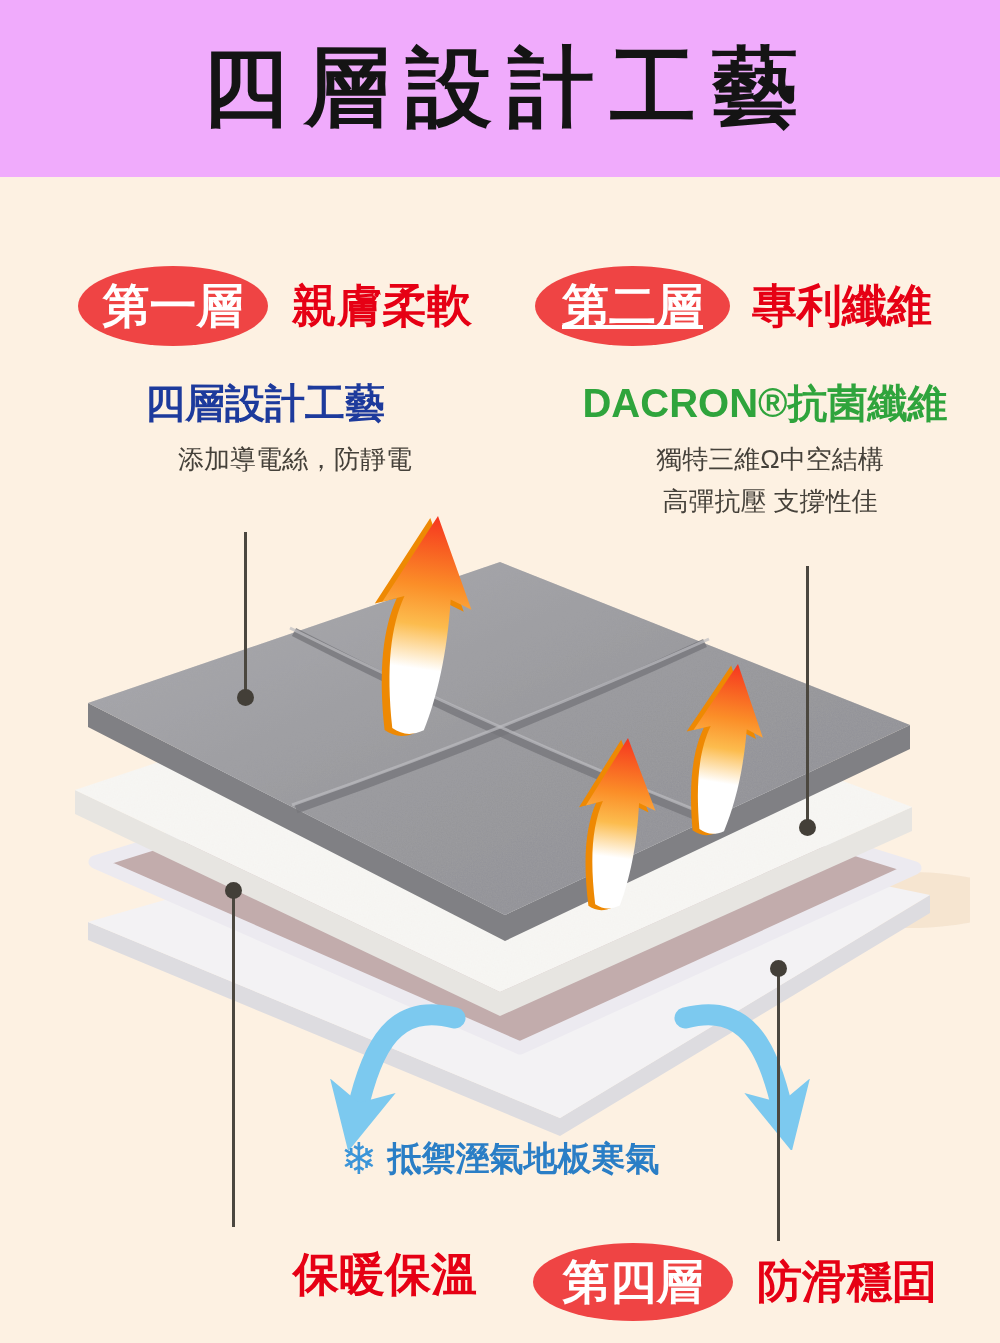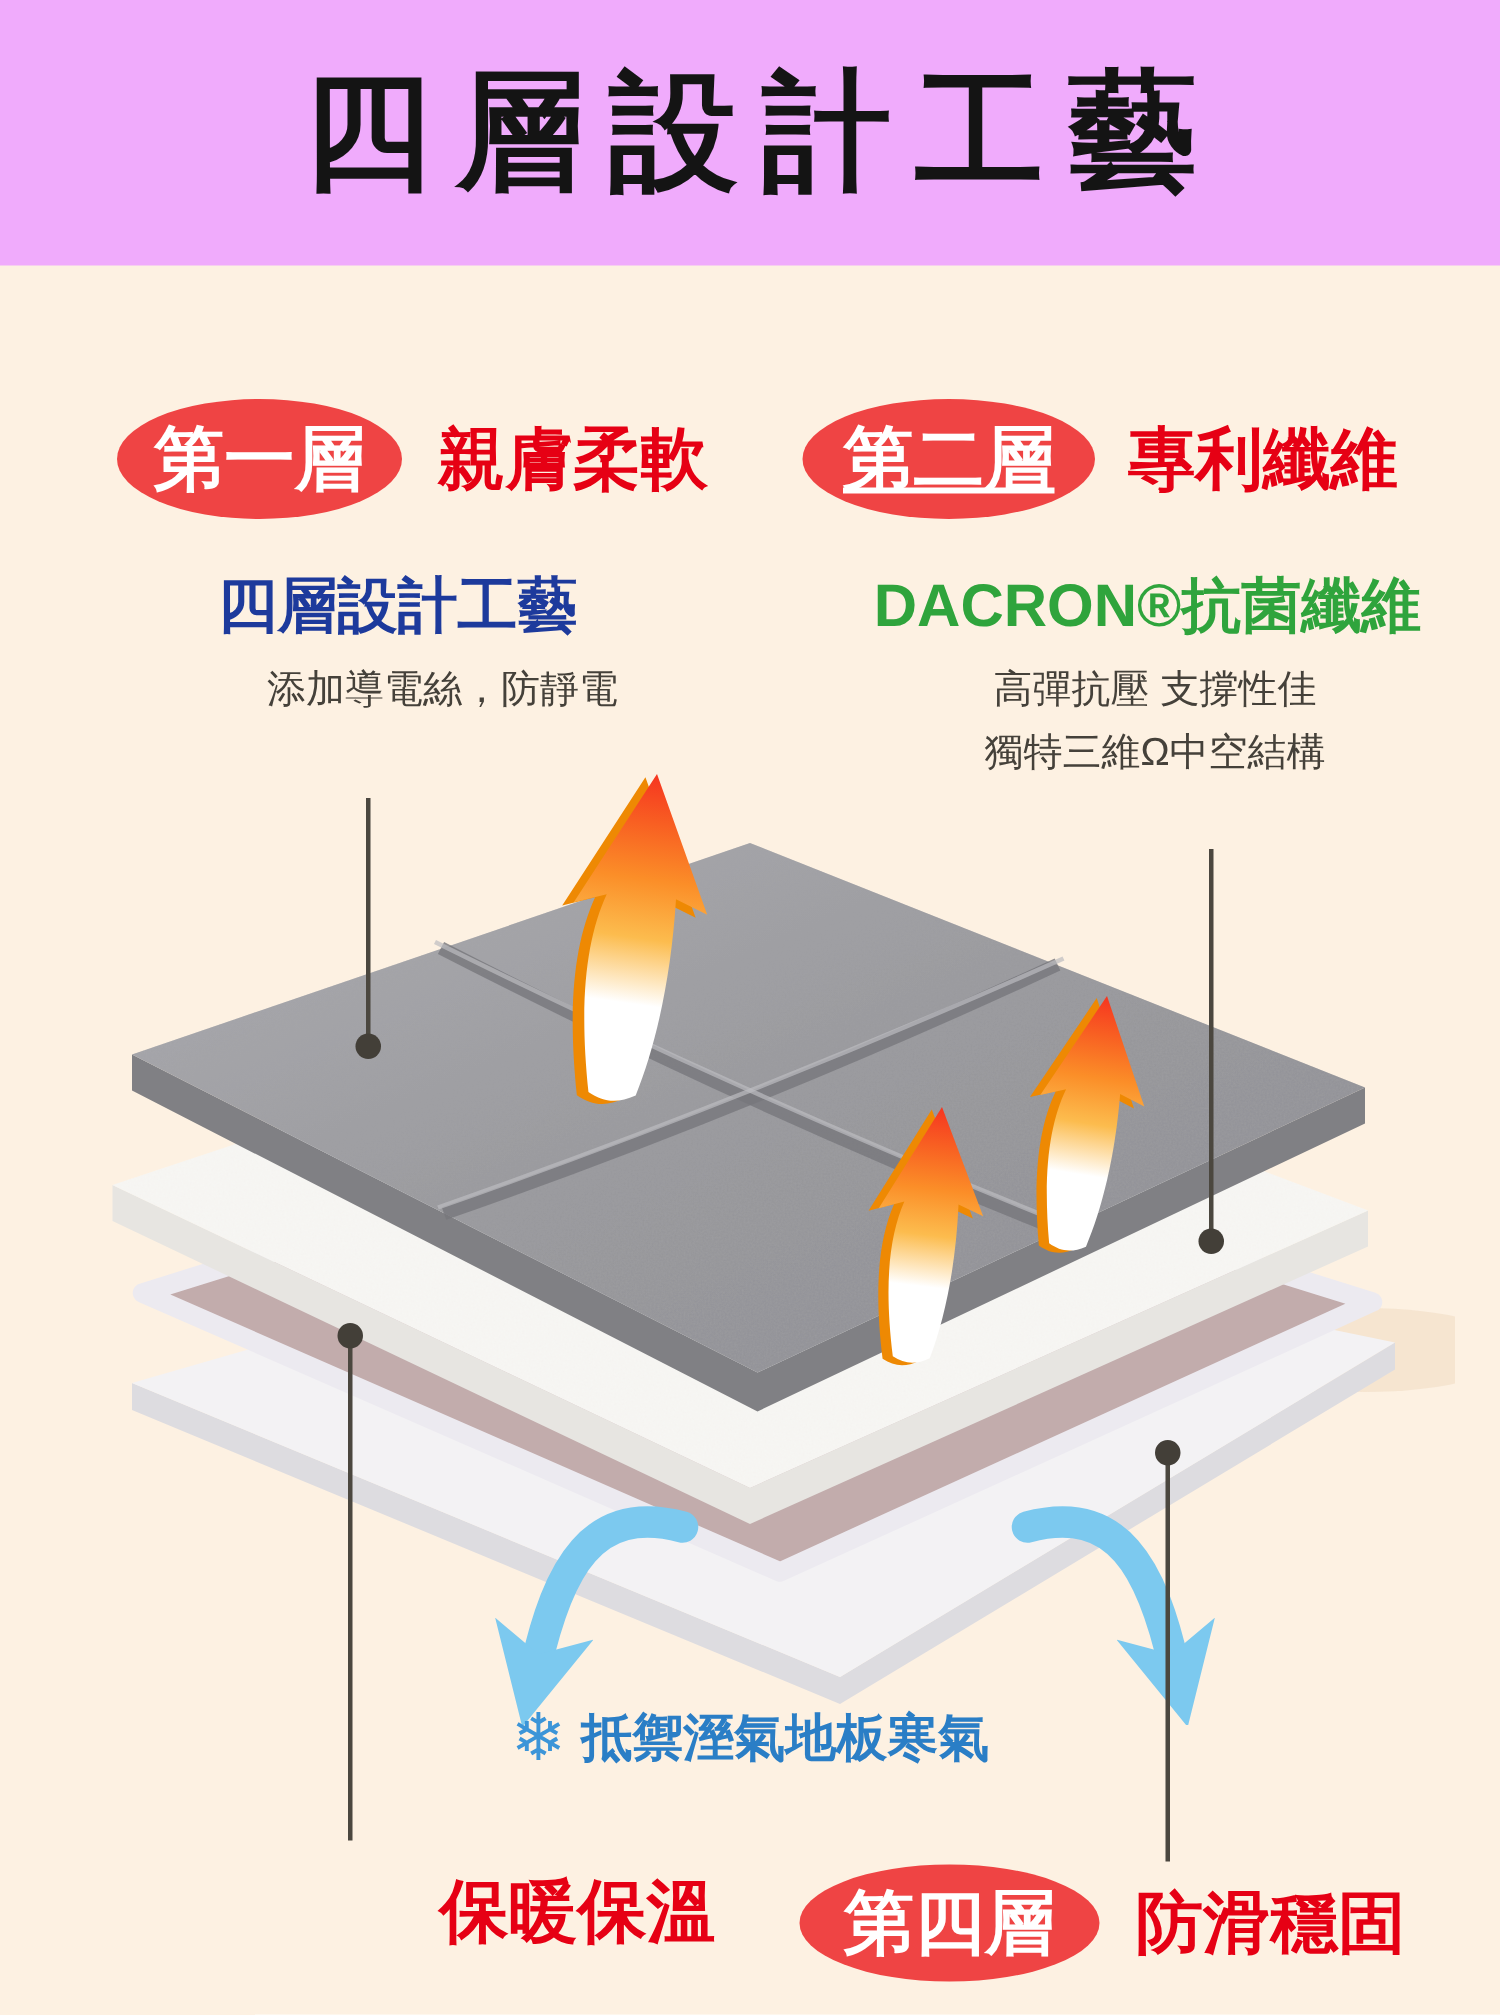--- a/index.html
+++ b/index.html
@@ -136,22 +136,22 @@
   <div class="tag t1">親膚柔軟</div>
   <div class="heading h1">四層設計工藝</div>
   <div class="body-col c1">
     <div>添加導電絲，防靜電</div>
   </div>
 
   <div class="badge b2">第二層</div>
   <div class="tag t2">專利纖維</div>
   <div class="heading h2">DACRON®抗菌纖維</div>
   <div class="body-col c2">
+    <div>獨特三維Ω中空結構</div>
     <div>高彈抗壓 支撐性佳</div>
-    <div>獨特三維Ω中空結構</div>
   </div>
 
   <div class="note">
     <span class="note-icon">❄</span>
     <span class="note-text">抵禦溼氣地板寒氣</span>
   </div>
 
   <div class="tag t3">保暖保溫</div>
 
   <div class="badge b4">第四層</div>

